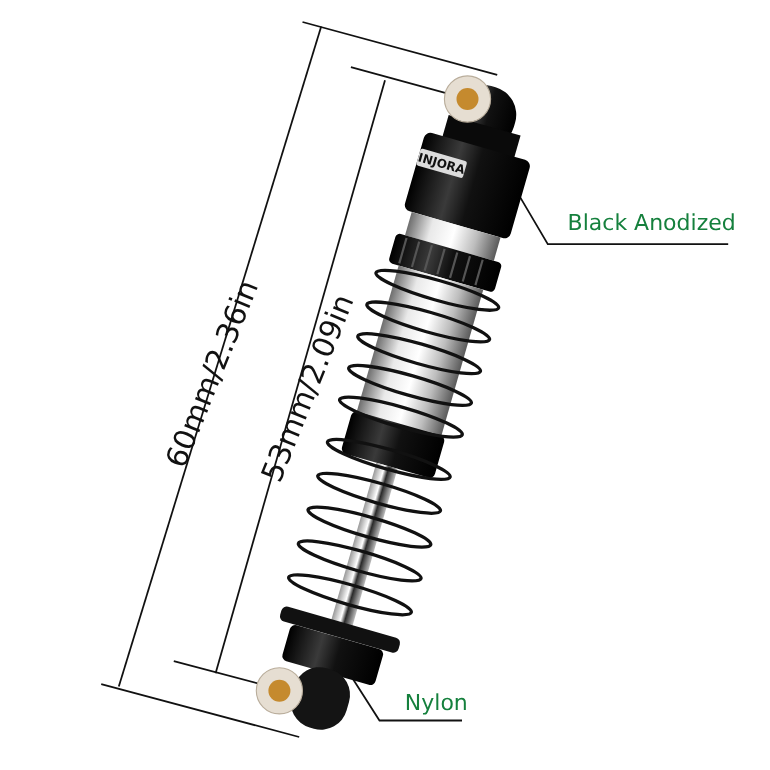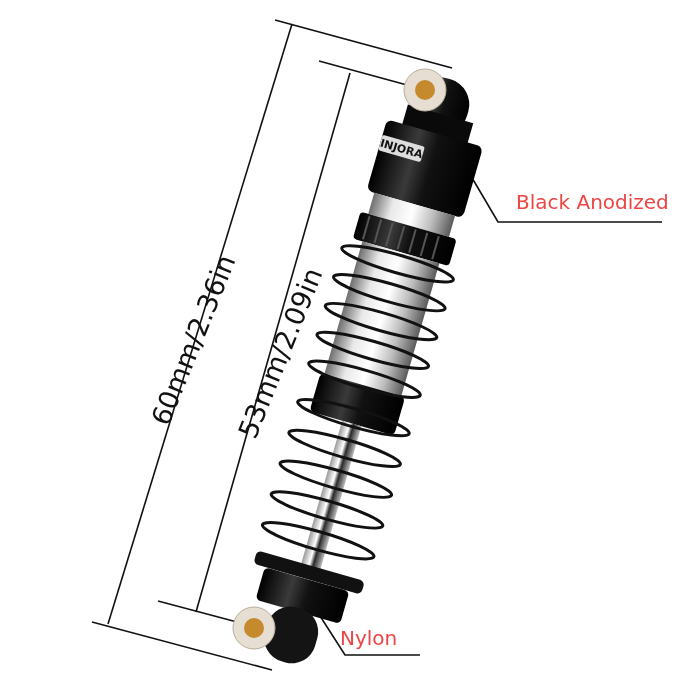--- a/index.html
+++ b/index.html
@@ -1,21 +1,21 @@
 <!DOCTYPE html>
 <html><head>
 <meta charset="utf-8">
 <style>
   html, body { margin:0; padding:0; background:#ffffff; }
   body { width:700px; height:700px; position:relative; overflow:hidden;
          font-family:"DejaVu Sans", "Liberation Sans", sans-serif; }
   .canvas { position:absolute; left:0; top:0; width:700px; height:700px; }
-  .label { position:absolute; color:#ef4444; white-space:nowrap; }
+  .label { position:absolute; color:#15803d; white-space:nowrap; }
   .label-black { left:516px; top:190px; font-size:20px; }
-  .label-nylon { left:340px; top:626px; font-size:20px; }
+  .label-nylon { left:368px; top:626px; font-size:20px; }
   .dim { position:absolute; color:#111; white-space:nowrap; font-size:27px;
          transform-origin:left top; }
   .dim-60 { left:145px; top:418px; transform:rotate(-68deg); }
   .dim-53 { left:232px; top:431px; transform:rotate(-68deg); }
 </style>
 </head>
 <body>
 
 <svg class="canvas" viewBox="0 0 700 700" xmlns="http://www.w3.org/2000/svg">
   <defs>

